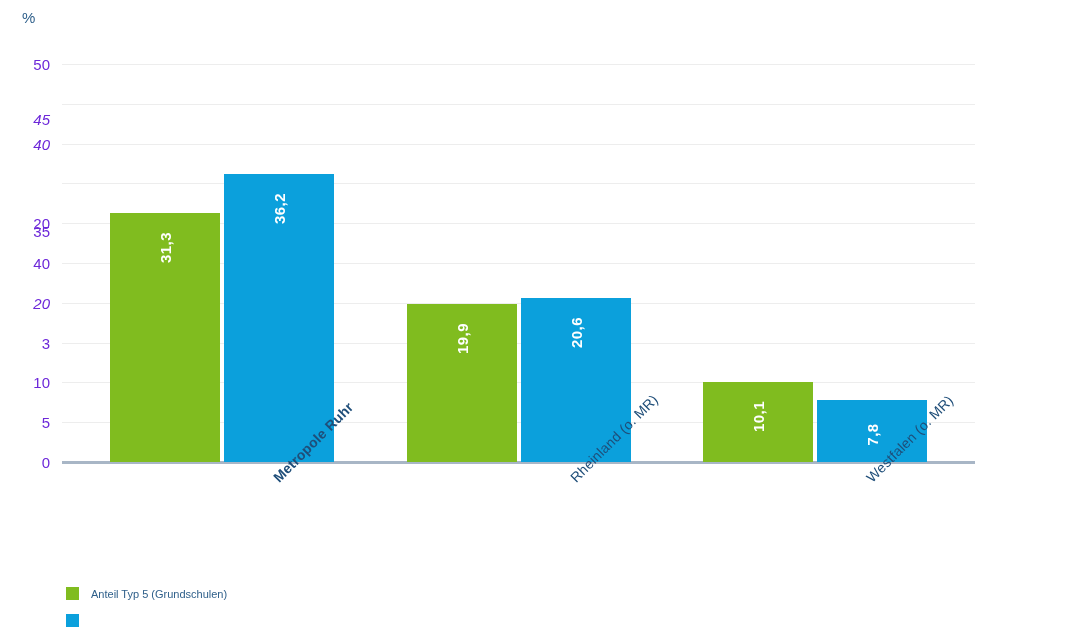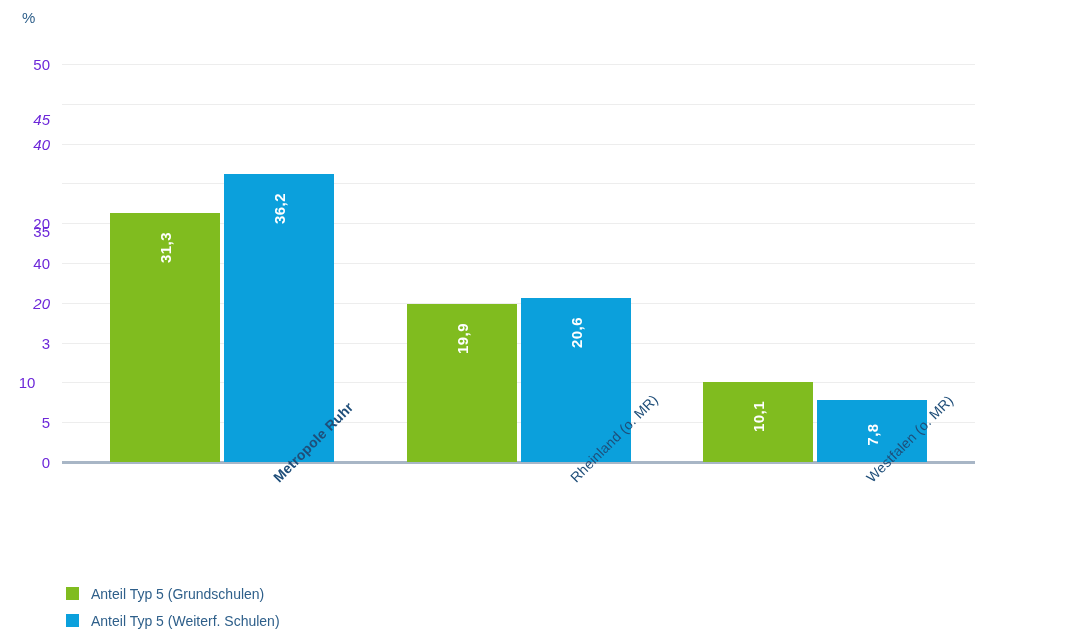--- a/index.html
+++ b/index.html
@@ -108,21 +108,21 @@
     align-items: center;
     height: 27px;
   }
   .legend-swatch {
     width: 13px;
     height: 13px;
     flex: 0 0 13px;
   }
   .legend-text {
     margin-left: 12px;
-    font-size: 14px;
+    font-size: 11px;
     color: #2E5F8A;
     white-space: nowrap;
   }
 </style>
 </head>
 <body>
 
 <div id="chart-root">
 
   <div class="unit-label">%</div>
@@ -136,21 +136,21 @@
       <div class="gridline" style="top: 223.2px;"></div>
       <div class="gridline" style="top: 183.4px;"></div>
       <div class="gridline" style="top: 143.6px;"></div>
       <div class="gridline" style="top: 103.8px;"></div>
       <div class="gridline" style="top: 64px;"></div>
     </div>
 
   <div id="yticks">
       <div class="ytick" style="top: 462px;">0</div>
       <div class="ytick" style="top: 422.2px;">5</div>
-      <div class="ytick" style="top: 382.4px; text-align: center;">10</div>
+      <div class="ytick" style="top: 382.4px;">10</div>
       <div class="ytick" style="top: 342.6px;">3</div>
       <div class="ytick" style="top: 302.8px; font-style: italic;">20</div>
       <div class="ytick" style="top: 263px;">40</div>
       <div class="ytick" style="top: 223.2px;">20</div>
       <div class="ytick" style="top: 183.4px; margin-top: 48px;">35</div>
       <div class="ytick" style="top: 143.6px; font-style: italic;">40</div>
       <div class="ytick" style="top: 119px; font-style: italic;">45</div>
       <div class="ytick" style="top: 64px;">50</div>
     </div>
 
@@ -183,17 +183,16 @@
       <div class="cat-label" style="left: 863px; top: 474px;">Westfalen (o. MR)</div>
     </div>
 
   <div id="legend">
       <div class="legend-row">
         <span class="legend-swatch" style="background: rgb(128, 188, 31);"></span>
         <span class="legend-text">Anteil Typ 5 (Grundschulen)</span>
       </div>
       <div class="legend-row">
         <span class="legend-swatch" style="background: rgb(11, 160, 220);"></span>
-        <span class="legend-text">Anteil Typ 5 (Weiterf. Schulen)</span>
       </div>
     </div>
 
 </div>
 
 </body></html>

